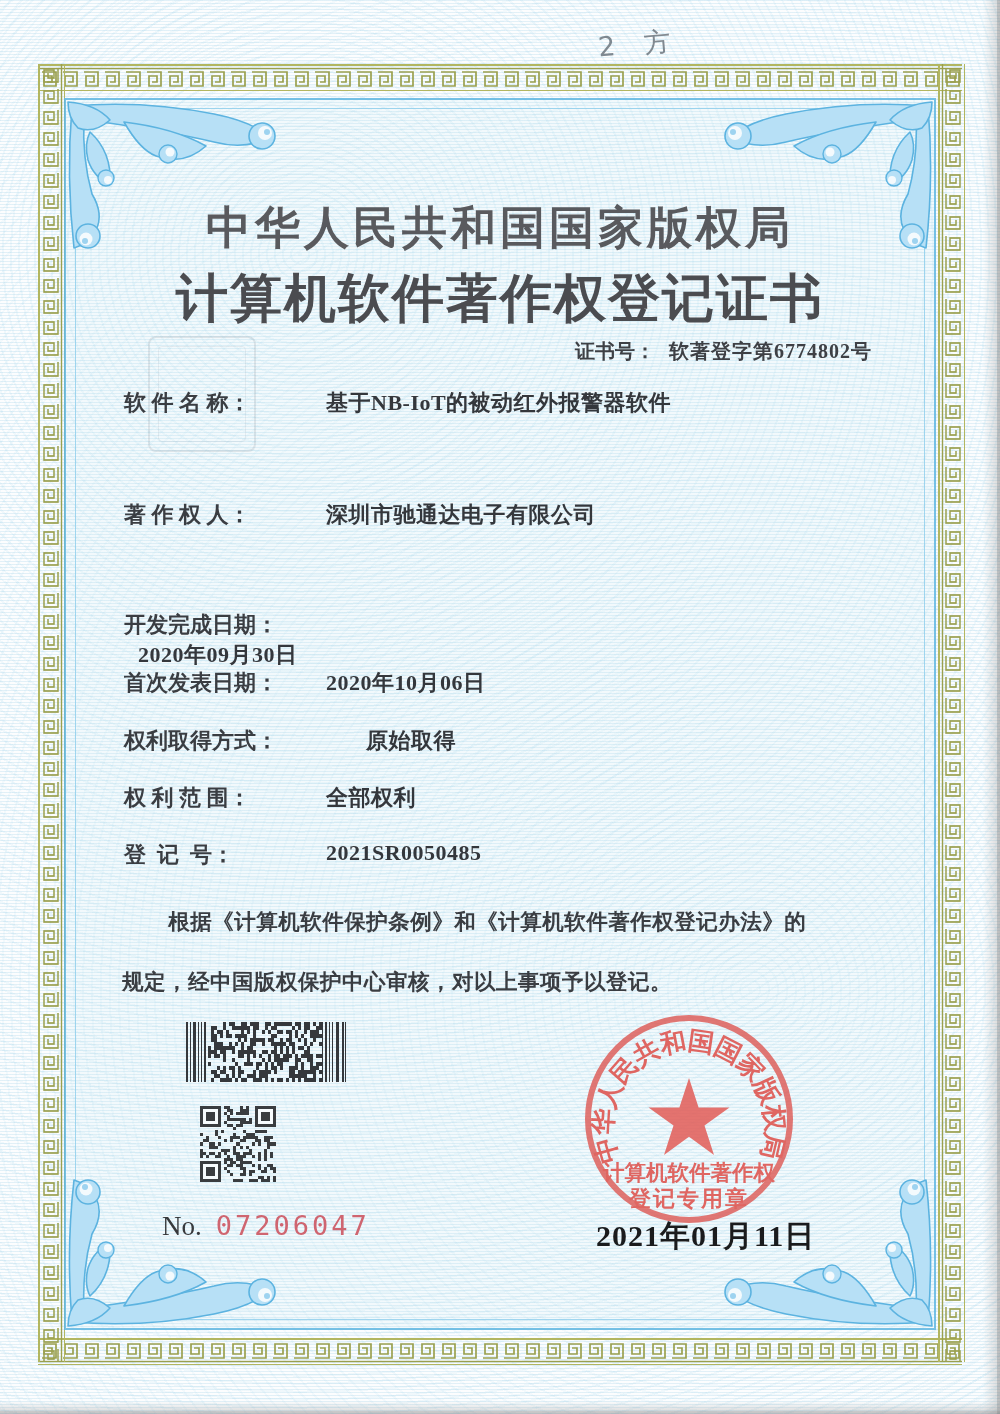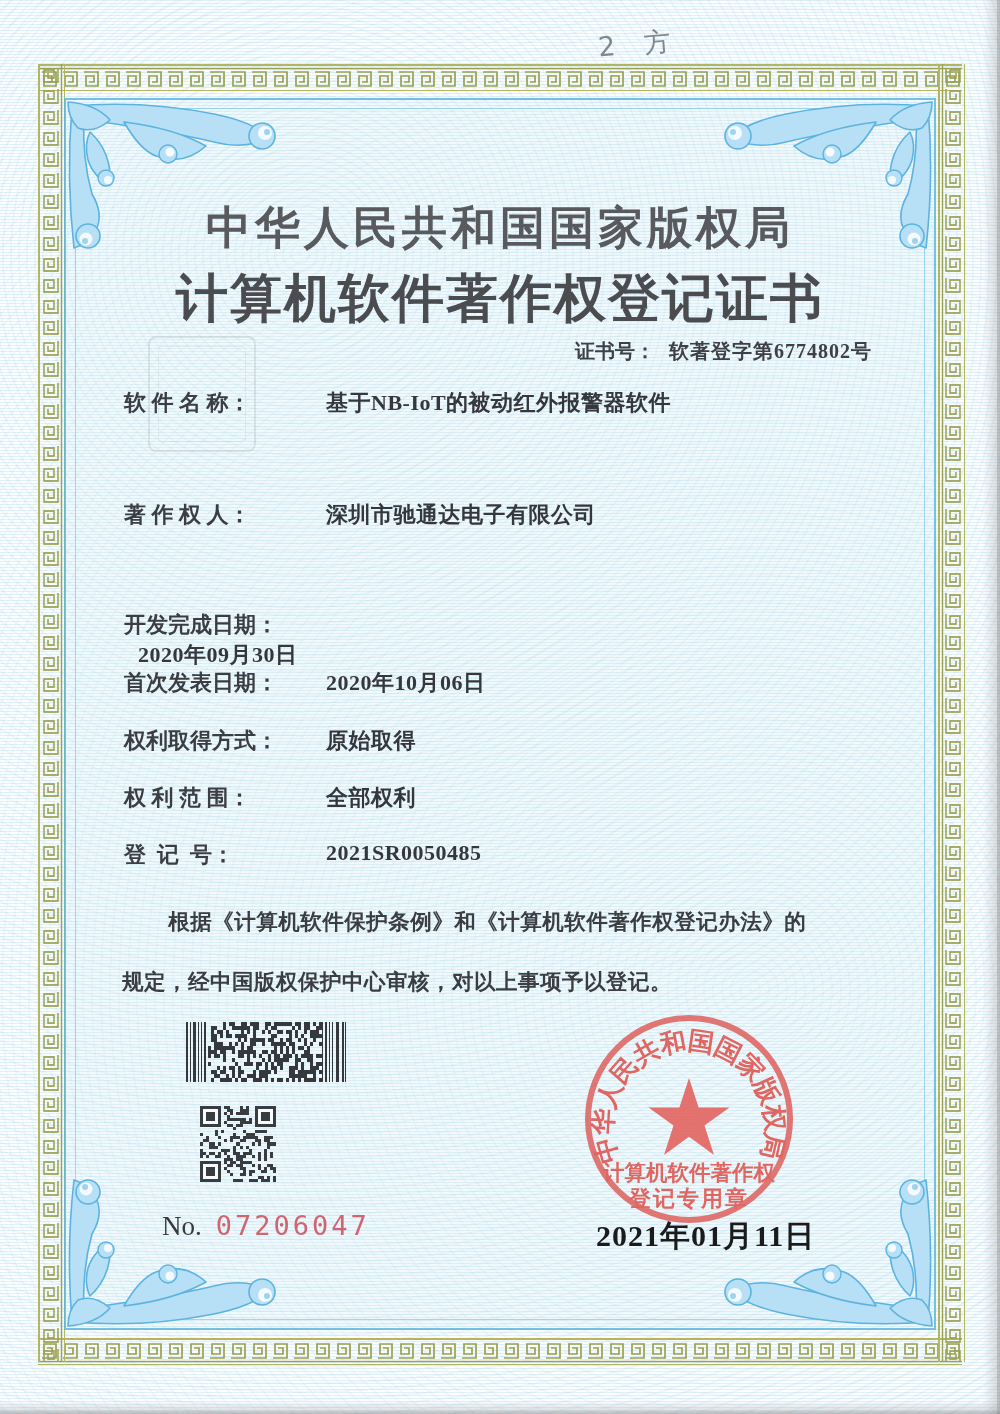--- a/index.html
+++ b/index.html
@@ -65,21 +65,21 @@
   .cert-no-line{position:absolute;left:0;right:128px;top:338px;text-align:right;
     font-size:20px;font-weight:700;color:#3e4045;}
   .cert-no-line .cert-no-value{margin-left:14px;letter-spacing:1px;}
 
   .field-row{position:absolute;left:124px;display:flex;align-items:flex-start;
     font-size:22px;font-weight:700;color:#34373c;}
   .field-label{width:188px;white-space:pre;color:#3a3d42;flex:none;}
   .field-value{margin-left:14px;letter-spacing:.5px;}
   .field-value .line2{display:block;margin-top:7px;}
   .row-0{top:388px;} .row-1{top:500px;} .row-2{top:610px;flex-direction:column;}
-  .row-3{top:668px;} .row-4{top:726px;} .row-5{top:783px;} .row-6{top:840px;}
+  .row-3{top:668px;} .row-4{top:726px;gap:40px;} .row-5{top:783px;} .row-6{top:840px;}
 
   .statement{position:absolute;left:122px;top:872px;width:760px;
     font-size:21.5px;font-weight:600;color:#3a3d42;line-height:60px;letter-spacing:.5px;}
   .statement .s-line1{text-indent:2.15em;margin-top:20px;}
 
   
   .barcode{position:absolute;left:186px;top:1022px;width:160px;height:60px;}
   .qrcode{position:absolute;left:200px;top:1106px;width:76px;height:76px;}
 
   .no-line{position:absolute;left:162px;top:1210px;font-size:27px;color:#37393c;font-weight:500;}

